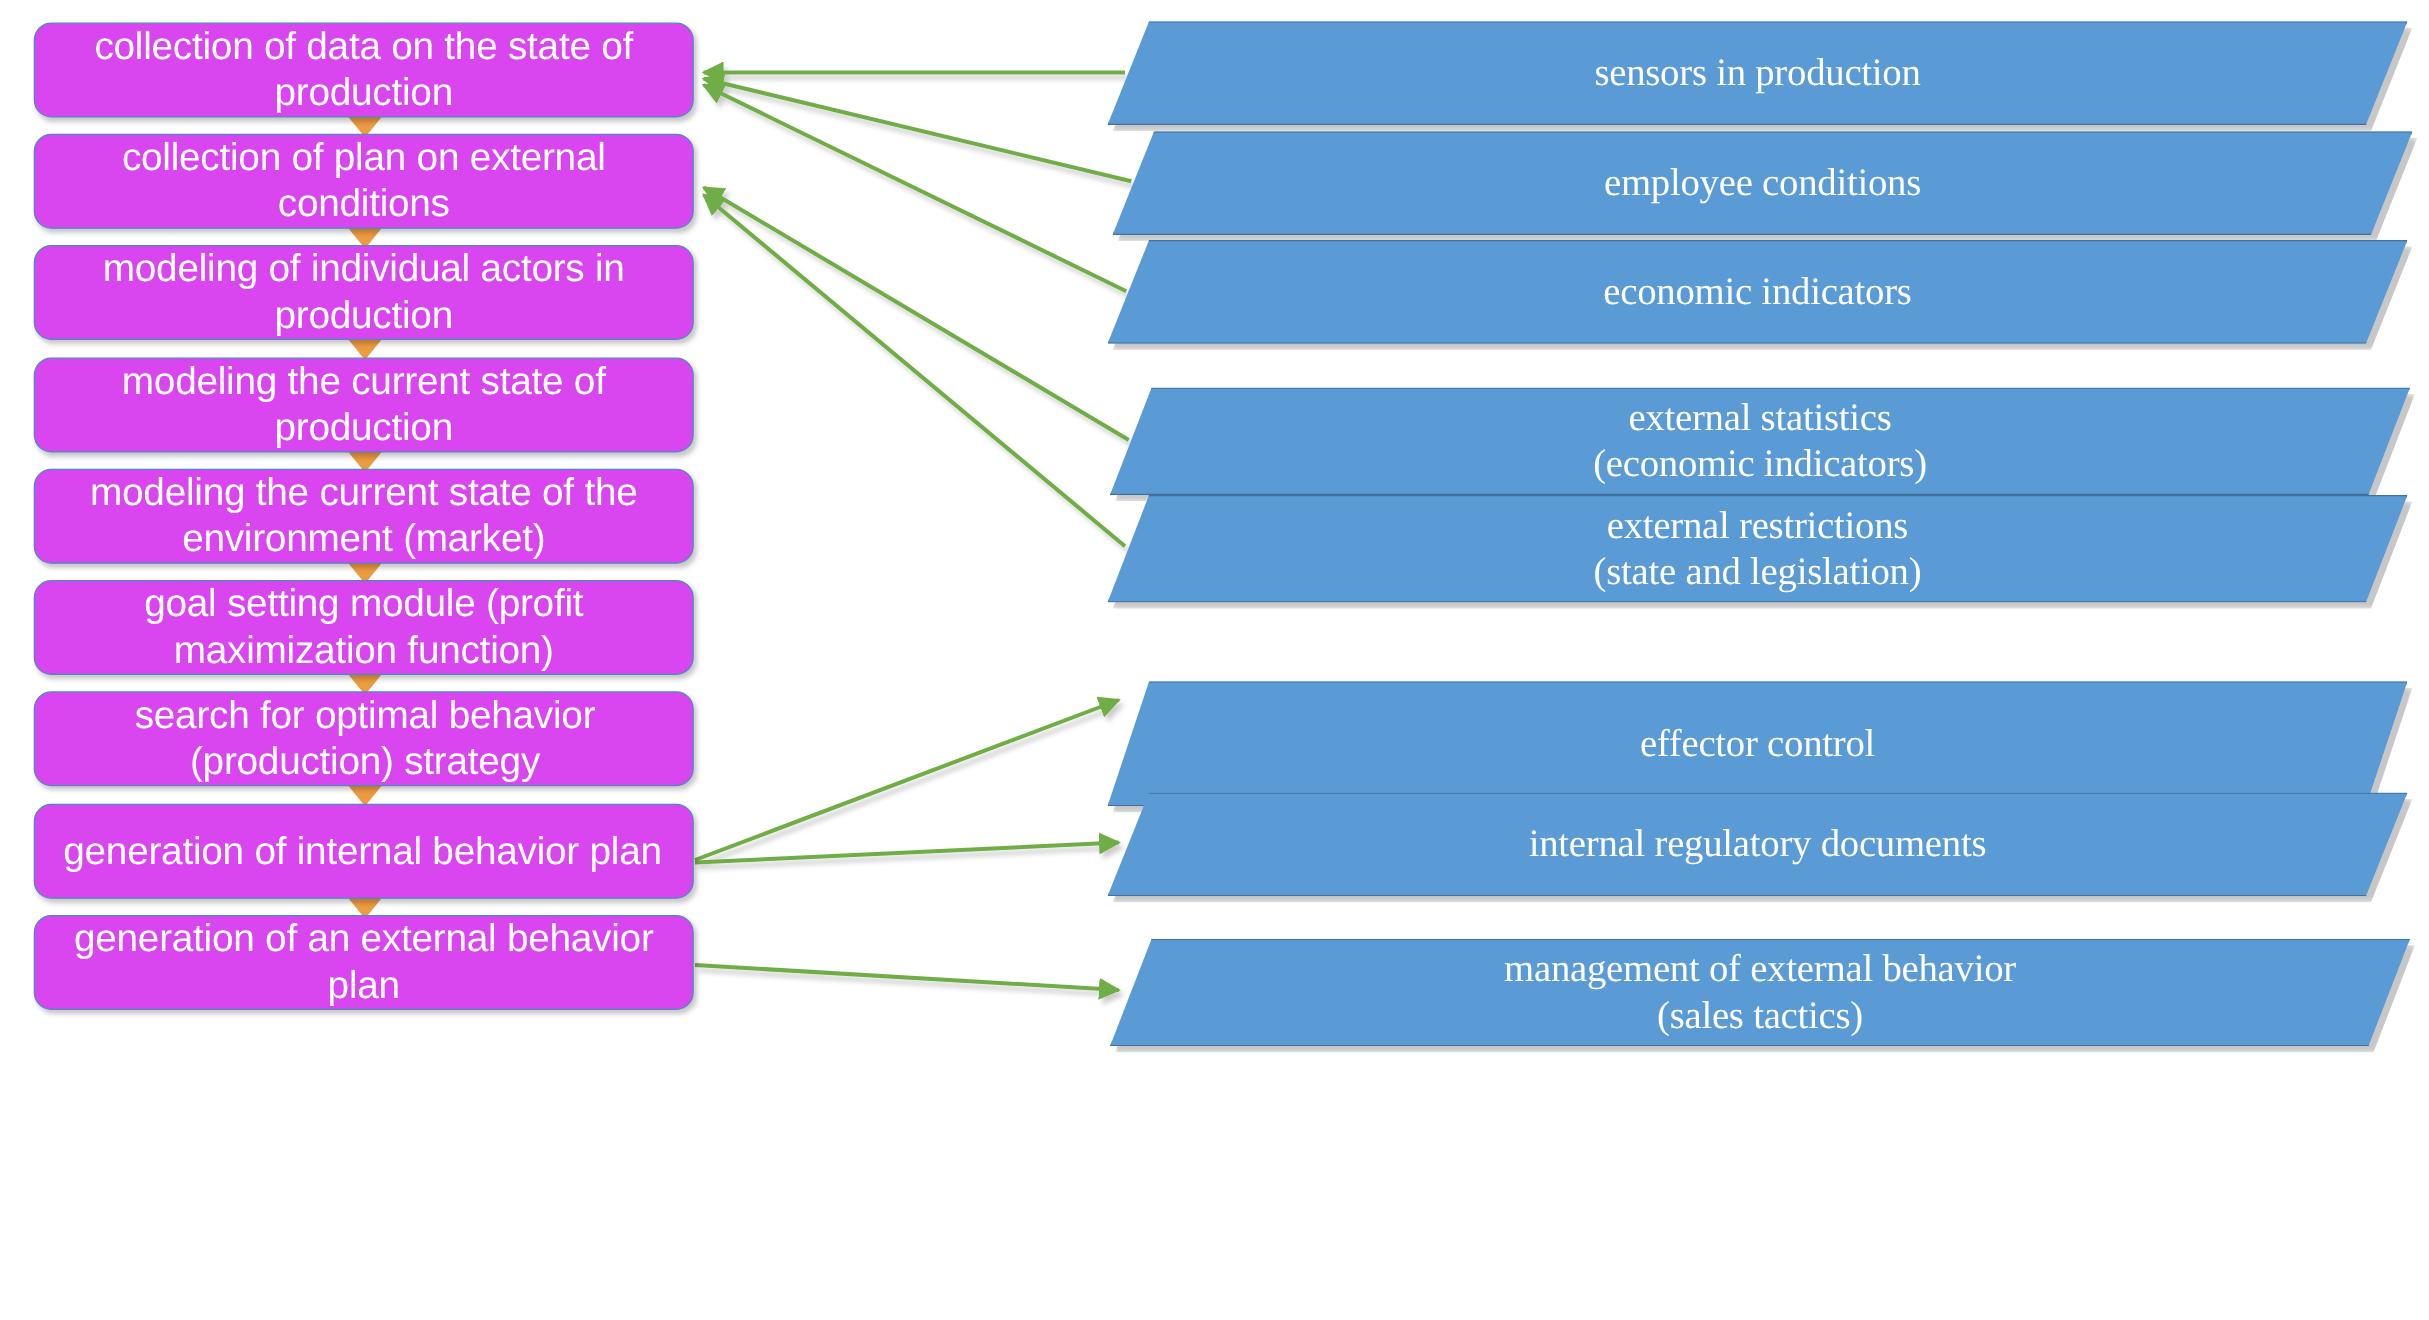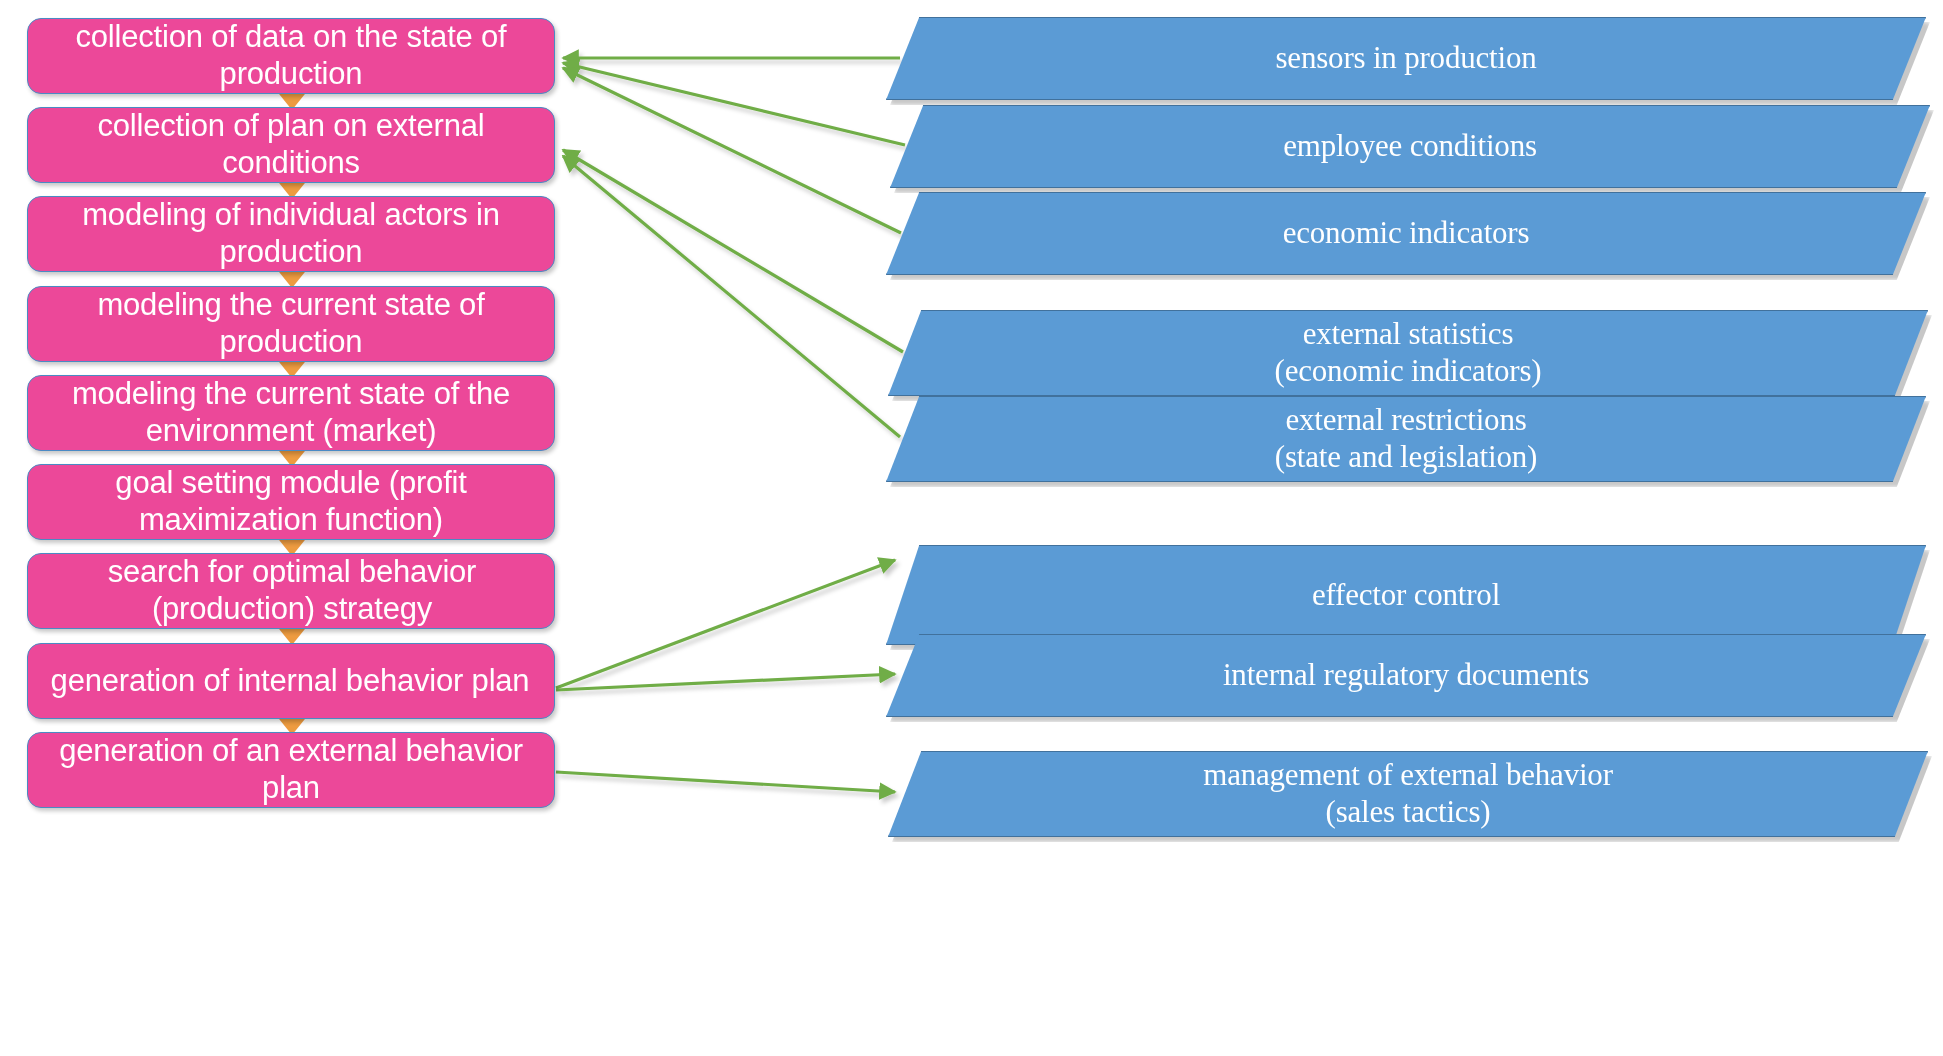--- a/index.html
+++ b/index.html
@@ -29,21 +29,21 @@
     width: 1943px;
     height: 1056px;
     z-index: 1;
     pointer-events: none;
   }
 
   
   .proc-box {
     position: absolute;
     box-sizing: border-box;
-    background: #ec4899;
+    background: #d946ef;
     border: 1px solid #4a8ac4;
     border-radius: 14px;
     color: #ffffff;
     display: flex;
     align-items: center;
     justify-content: center;
     text-align: center;
     line-height: 1.18;
     font-size: 31px;
     letter-spacing: -0.2px;

